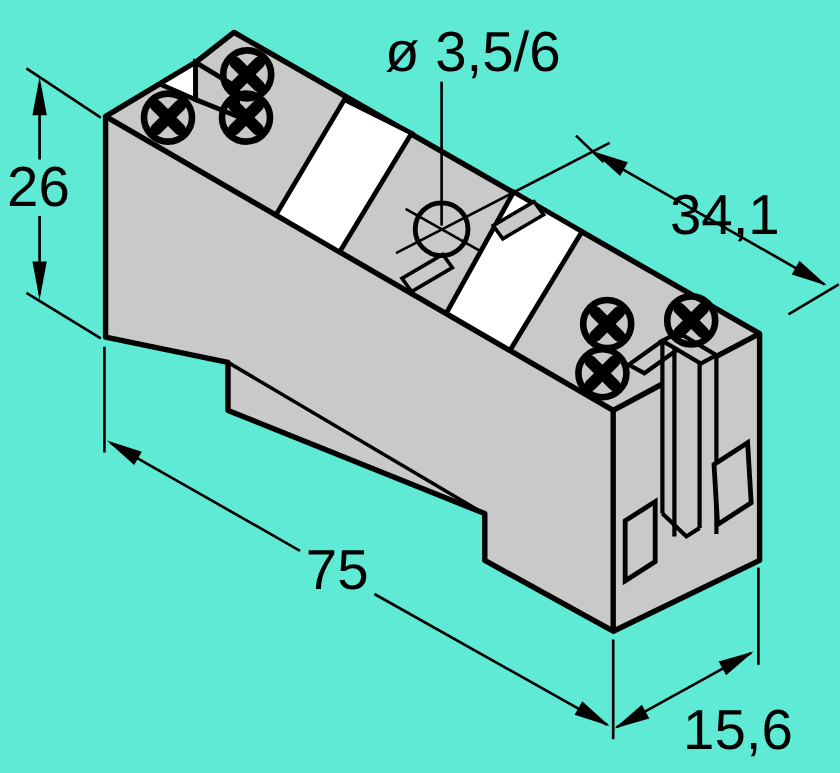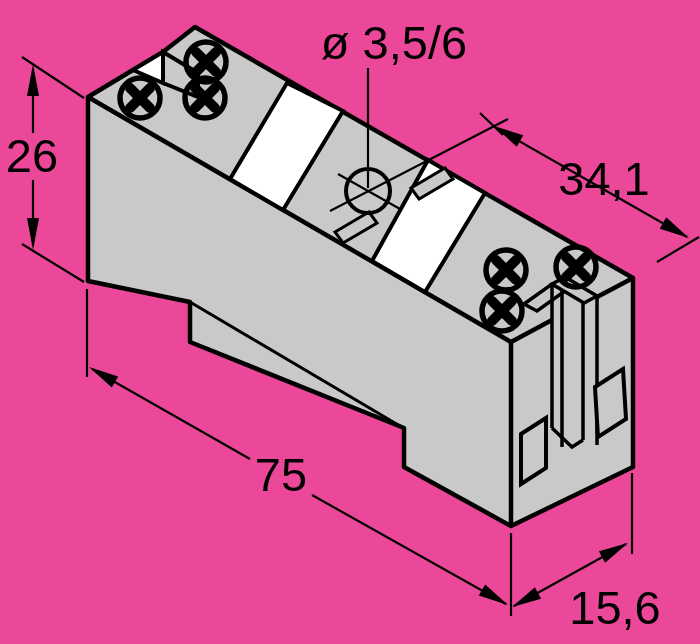--- a/index.html
+++ b/index.html
@@ -1,16 +1,16 @@
 <!DOCTYPE html>
 <html><head>
 <meta charset="utf-8">
 <style>
   html,body{margin:0;padding:0;background:#ffffff;}
-  .stage{width:700px;height:644px;position:relative;background:#ec4899;overflow:hidden;
+  .stage{width:700px;height:644px;position:relative;background:#5eead4;overflow:hidden;
          font-family:"Liberation Sans", sans-serif;}
   svg{display:block;}
   text{font-family:"Liberation Sans", sans-serif;fill:#000;}
   .dim-text{font-size:47px;}
 </style>
 </head>
 <body>
 
 <div class="stage">
 <svg width="700" height="644" viewBox="0 0 700 644">

